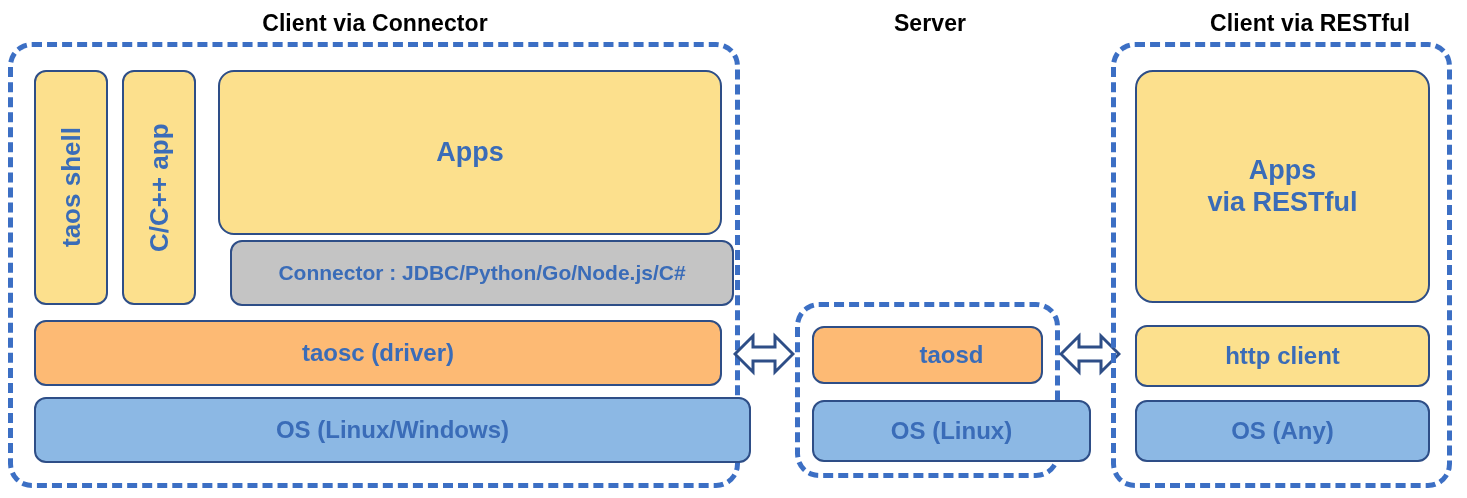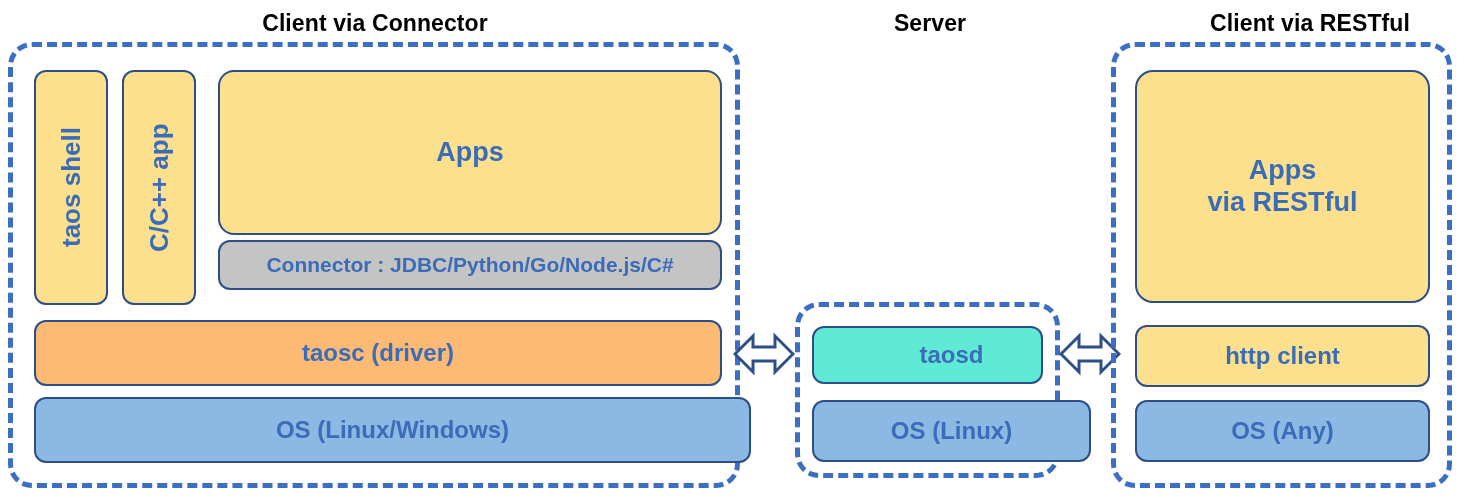--- a/index.html
+++ b/index.html
@@ -48,21 +48,21 @@
     align-items: center;
     justify-content: center;
     text-align: center;
     color: #3A6CB8;
     font-weight: bold;
     line-height: 1.18;
   }
   .fill-yellow { background: #FCE08D; }
   .fill-orange { background: #fdba74; }
   .fill-blue   { background: #8CB8E4; }
-  .fill-green  { background: #5eead4; padding-left: 48px; }
+  .fill-green  { background: #fdba74; padding-left: 48px; }
   .fill-gray   { background: #C4C4C4; }
 
   .vtext {
     writing-mode: vertical-rl;
     transform: rotate(180deg);
     white-space: nowrap;
   }
 
   
   .arrow {
@@ -82,21 +82,21 @@
   <div class="section-title" style="left:1160px; top:10px; width:300px;">Client via RESTful</div>
 
   <div class="panel" style="left:8px; top:42px; width:732px; height:446px;"></div>
 
   <div class="box fill-yellow vtext" style="left:34px; top:70px; width:74px; height:235px; font-size:26px;">taos shell</div>
 
   <div class="box fill-yellow vtext" style="left:122px; top:70px; width:74px; height:235px; font-size:26px;">C/C++ app</div>
 
   <div class="box fill-yellow" style="left:218px; top:70px; width:504px; height:165px; font-size:27px; border-radius:16px;">Apps</div>
 
-  <div class="box fill-gray" style="left:218px; top:240px; width:504px; height:50px; font-size:21px;">Connector : JDBC/Python/Go/Node.js/C#</div>
+  <div class="box fill-gray" style="left:230px; top:240px; width:504px; height:66px; font-size:21px;">Connector : JDBC/Python/Go/Node.js/C#</div>
 
   <div class="box fill-orange" style="left:34px; top:320px; width:688px; height:66px; font-size:24px;">taosc (driver)</div>
 
   <div class="box fill-blue" style="left:34px; top:397px; width:717px; height:66px; font-size:24px;">OS (Linux/Windows)</div>
 
   <div class="arrow" style="left:733px; top:330px;">
     <svg width="62" height="48" viewBox="0 0 62 48">
       <polygon points="2,24 20,6 20,17 42,17 42,6 60,24 42,42 42,31 20,31 20,42" fill="#ffffff" stroke="#2E4E87" stroke-width="3" stroke-linejoin="miter"></polygon>
     </svg>
   </div>

